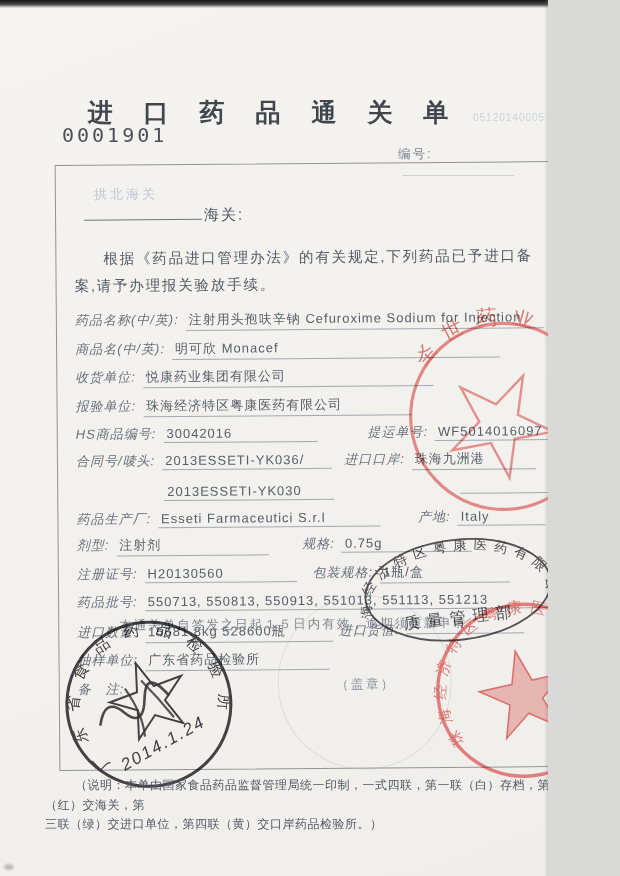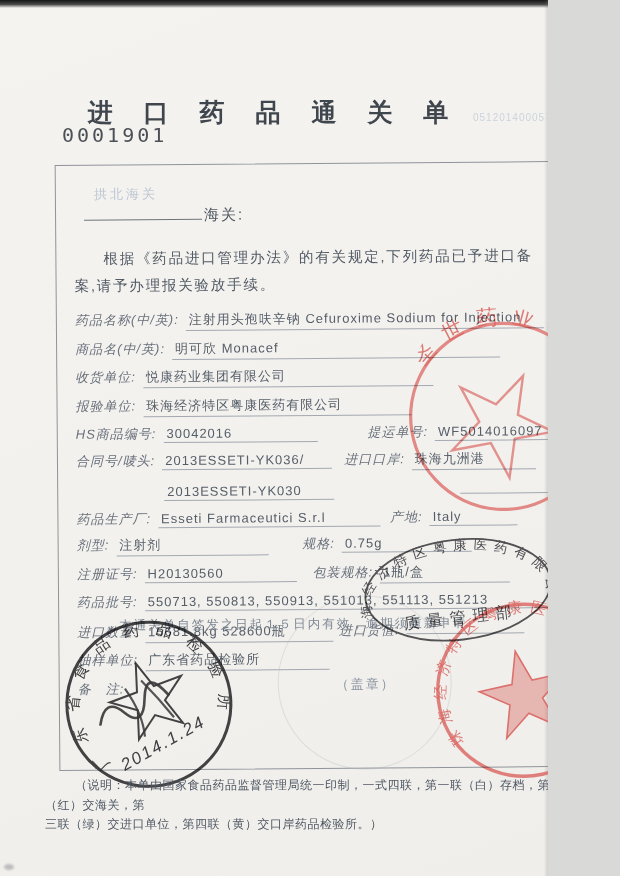--- a/index.html
+++ b/index.html
@@ -24,21 +24,21 @@
   .intro .ind{text-indent:2em;}
 
   .fields{position:absolute;left:18px;top:146px;width:486px;font-size:13px;color:#69707b;}
   .frow{display:flex;align-items:baseline;margin-bottom:8.5px;white-space:nowrap;}
   .lab{letter-spacing:1px;margin-right:7px;flex:none;font-style:italic;}
   .u{display:inline-block;border-bottom:1px solid #a3a9b1;color:#565e68;padding:0 3px 1px 3px;letter-spacing:1px;min-height:14px;}
   .uA{min-width:352px}.uB{min-width:322px}.uC{min-width:284px}.uD{min-width:262px}
   .uE{min-width:148px}.uF{min-width:138px}.uG{min-width:164px}.uH{min-width:118px}
   .uI{min-width:216px}.uJ{min-width:82px}.uK{min-width:146px}.uL{min-width:124px}
   .uM{min-width:418px}.uN{min-width:182px}.uO{min-width:112px}.uP{min-width:178px}
-  .g1{margin-left:50px}.g2{margin-left:12px}.g3{margin-left:10px}.g4{margin-left:34px}
+  .g1{margin-left:50px}.g2{margin-left:12px}.g3{margin-left:38px}.g4{margin-left:34px}
   .g5{margin-left:16px}.g6{margin-left:6px}
   .sp90{display:inline-block;width:88px;flex:none;}
   .g7{margin-left:126px}
 
   .validity{position:absolute;left:60px;top:452px;font-size:12.5px;letter-spacing:2px;color:#7d8692;}
   .seal-label{position:absolute;left:276px;top:512px;font-size:13px;letter-spacing:2px;color:#8d95a3;text-align:center;}
   .seal-date{position:absolute;left:258px;top:543px;font-size:13.5px;letter-spacing:2px;color:#99a2b1;}
   .ghost-circle{position:absolute;left:218px;top:432px;width:172px;height:172px;border-radius:50%;border:1.5px solid rgba(168,173,183,0.28);}
 
   .stamp{position:absolute;mix-blend-mode:multiply;}
@@ -54,20 +54,21 @@
 </head>
 <body>
 
 <div id="paper">
   <div class="scan-top"></div>
   <div class="scan-right"></div>
 
   <div class="doc-title">进 口 药 品 通 关 单</div>
   <div class="doc-number">0001901</div>
   <div class="faint-serial">051201400057</div>
+  <div class="no-label"><span>编号:</span><span class="no-line"></span></div>
 
   <div class="form-box">
 
     <div class="faint-customs">拱北海关</div>
     <div class="hq-line"><span class="hq-blank"></span><span>海关:</span></div>
 
     <div class="intro">
       <div class="ind">根据《药品进口管理办法》的有关规定,下列药品已予进口备</div>
       <div>案,请予办理报关验放手续。</div>
     </div>

